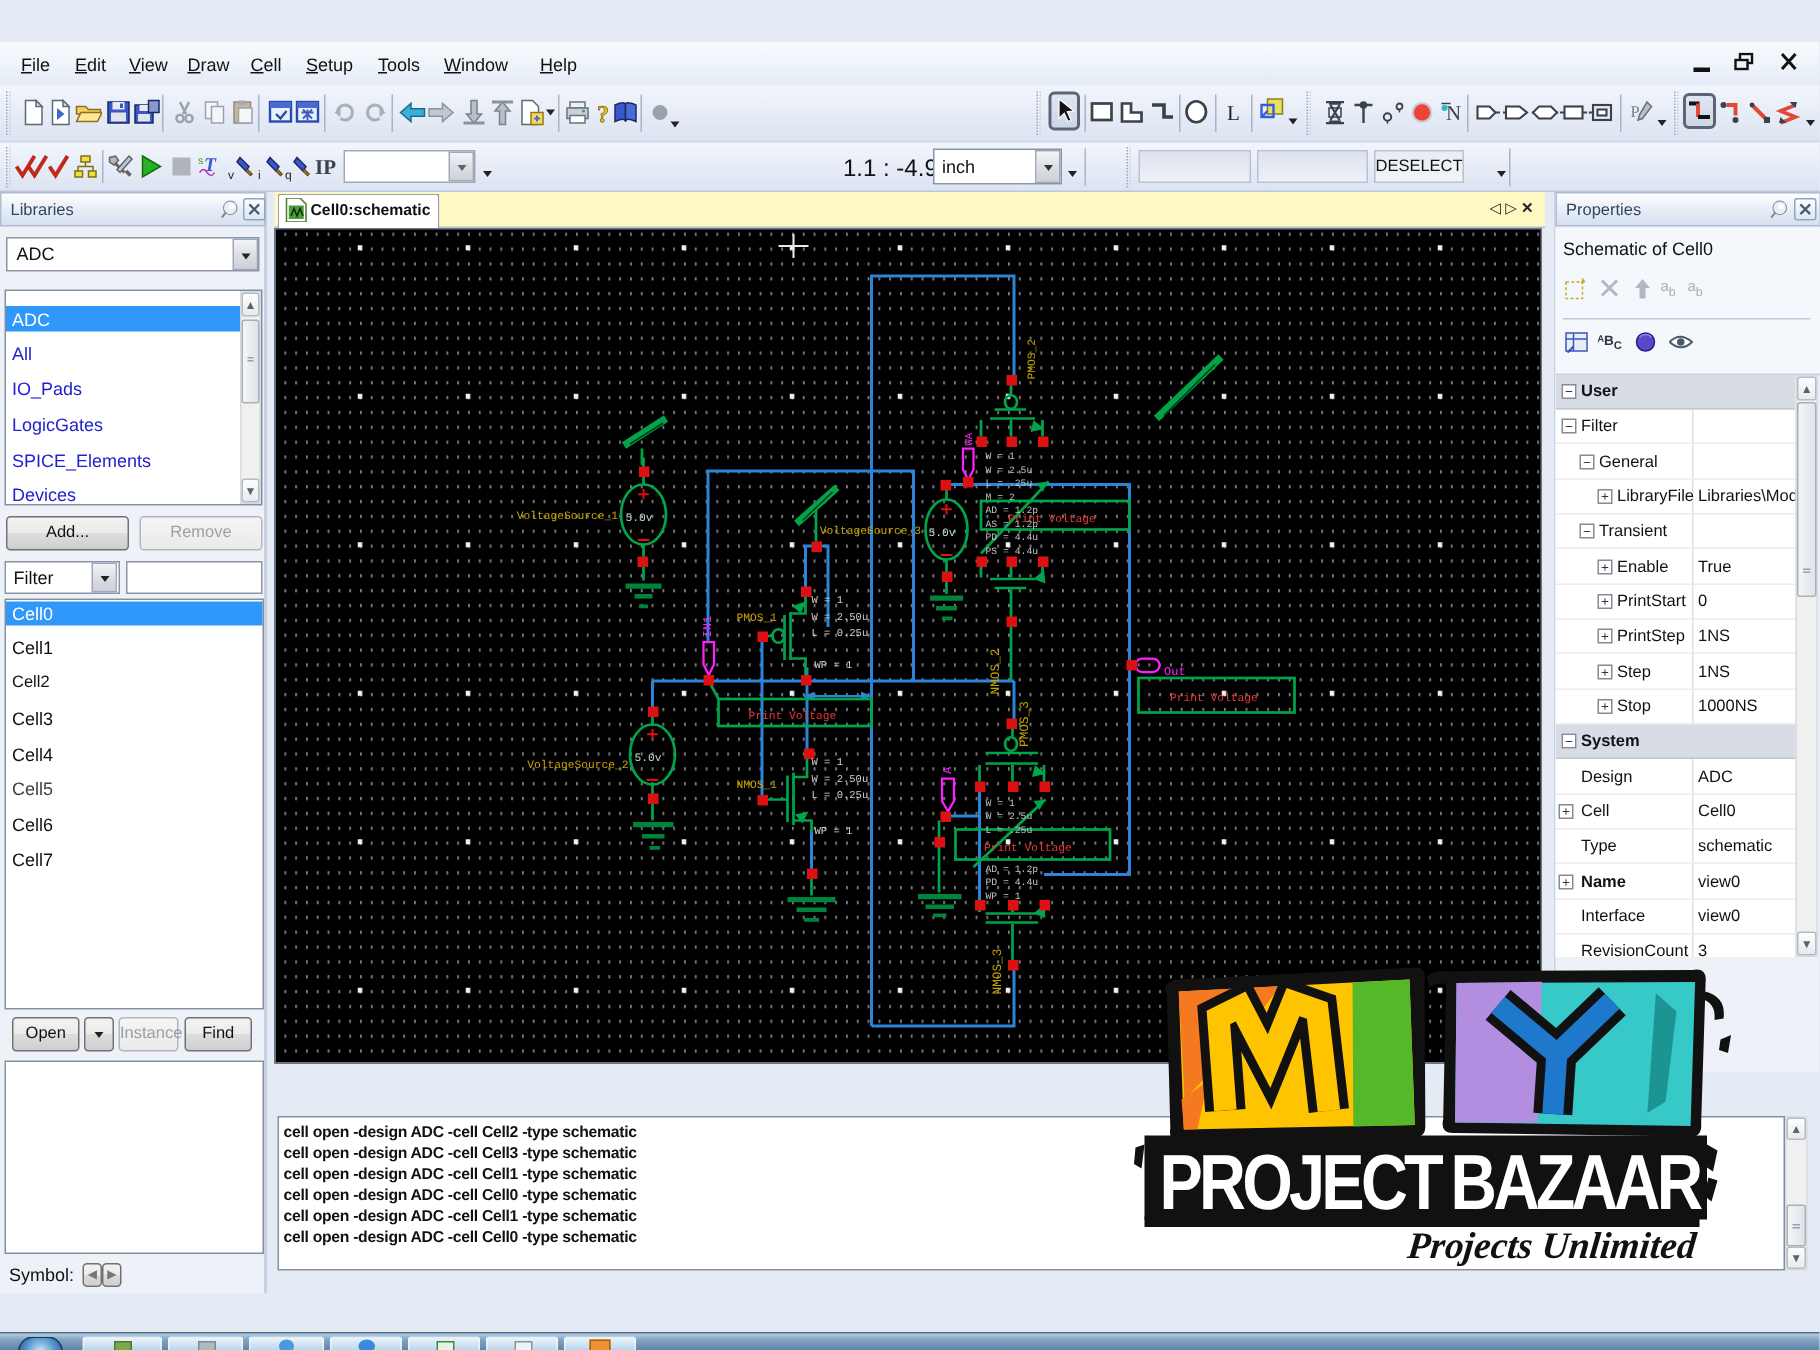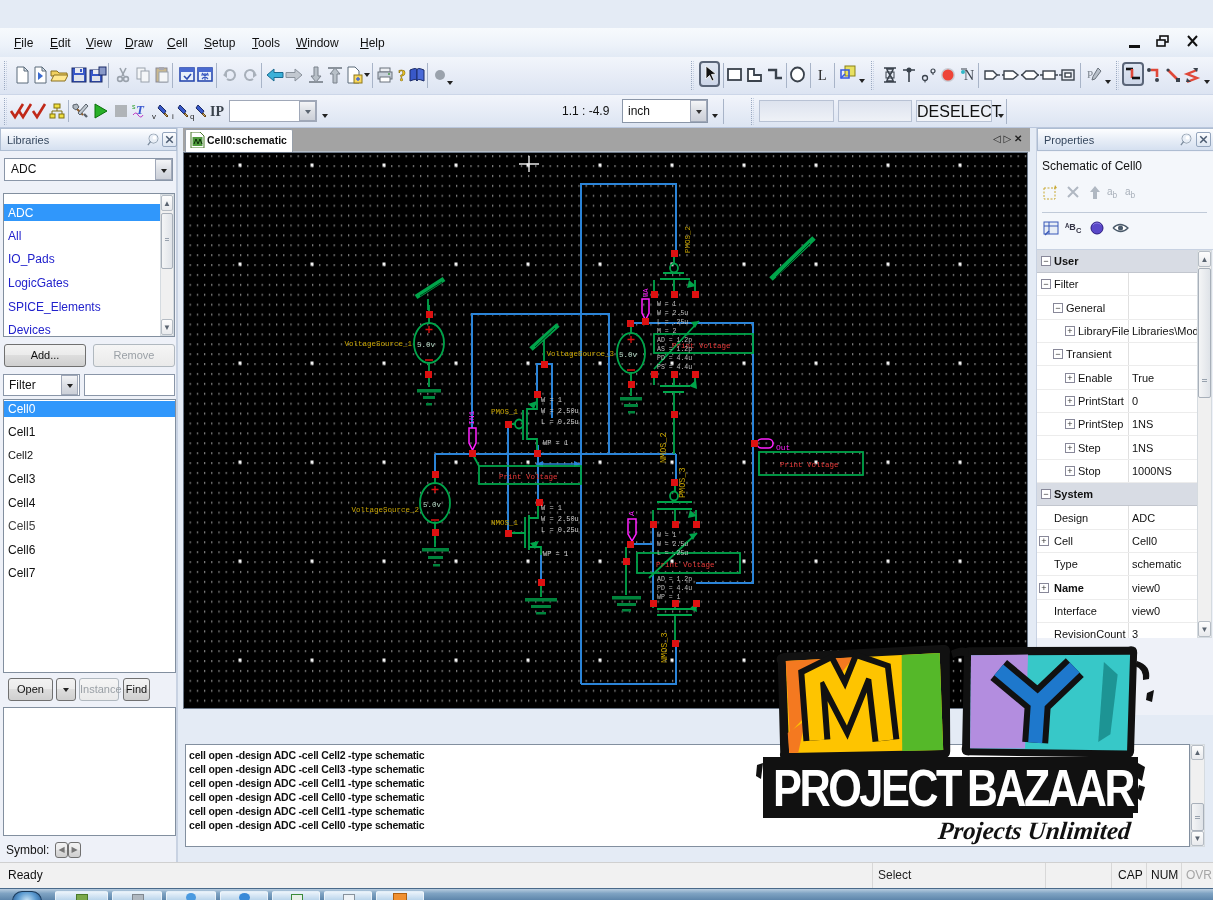--- a/index.html
+++ b/index.html
@@ -496,32 +496,32 @@
       </svg>
  <div class="abs" style="left:190px;top:17px;font-size:8px;color:#222">q</div>
  <svg class="ic" style="left:209px;top:7px">
         <use href="#i-ip"></use>
       </svg>
  <div class="white-box" style="left:229px;top:5px;width:88px;height:22px;border-color:#a0a8b8"></div>
  <div class="cbbtn" style="left:299px;top:6px;height:20px">
         <div class="ddv" style="left:5px;top:8px;border-top-color:#5a6470"></div>
       </div>
  <div class="ddv" style="left:322px;top:19px"></div>
- <div class="abs" style="left:562px;top:9px;font-size:12px;color:#111">1.1 : -4.9</div>
+ <div class="abs" style="left:562px;top:9px;font-size:16px;color:#111">1.1 : -4.9</div>
  <div class="white-box" style="left:622px;top:4px;width:86px;height:24px;border-color:#8a96a8"></div>
  <div class="abs" style="left:628px;top:9px;font-size:12px;color:#111">inch</div>
  <div class="cbbtn" style="left:690px;top:5px;height:22px">
         <div class="ddv" style="left:5px;top:9px;border-top-color:#333"></div>
       </div>
  <div class="ddv" style="left:712px;top:19px"></div>
  <div class="abs tsep" style="left:723px;top:4px;height:25px"></div>
  <div class="abs grip" style="left:751px;top:3px;height:27px"></div>
  <div class="abs" style="left:759px;top:5px;width:75px;height:22px;background:linear-gradient(#dde3ee,#eef1f7);border:1px solid #b8c2d4"></div>
  <div class="abs" style="left:838px;top:5px;width:74px;height:22px;background:linear-gradient(#dde3ee,#eef1f7);border:1px solid #b8c2d4"></div>
- <div class="abs" style="left:916px;top:5px;width:76px;height:22px;background:linear-gradient(#e8ecf4,#f2f4f9);border:1px solid #b8c2d4;font-size:16px;text-align:center;line-height:21px;color:#111">DESELECT</div>
+ <div class="abs" style="left:916px;top:5px;width:60px;height:22px;background:linear-gradient(#e8ecf4,#f2f4f9);border:1px solid #b8c2d4;font-size:11px;text-align:right;line-height:21px;color:#111">DESELECT</div>
  <div class="ddv" style="left:998px;top:19px"></div>
  <div class="abs tsep" style="left:1006px;top:4px;height:25px"></div>
 </div>
 
 <div id="work" class="abs">
 
  <div class="abs" style="left:0;top:0;width:178px;height:734px;background:#eef1f8;border-right:2px solid #c8d2e2">
   <div class="panel-h" style="left:0;top:0;width:177px">
    <div class="t">Libraries</div>
    <svg class="win-btn" style="left:145px;border:none;background:none" width="15" height="15">
@@ -573,29 +573,29 @@
   <div class="abs" style="left:8px;top:368px;font-size:12px;color:#111">Cell4</div>
   <div class="abs" style="left:8px;top:391px;font-size:12px;color:#404040">Cell5</div>
   <div class="abs" style="left:8px;top:415px;font-size:12px;color:#111">Cell6</div>
   <div class="abs" style="left:8px;top:438px;font-size:12px;color:#111">Cell7</div>
 
   <div class="btn7" style="left:8px;top:550px;width:45px;height:23px;line-height:21px">Open</div>
   <div class="btn7" style="left:56px;top:550px;width:20px;height:23px">
           <div class="ddv" style="left:6px;top:9px;border-top-color:#222"></div>
         </div>
   <div class="btn7 dis" style="left:79px;top:550px;width:40px;height:23px;line-height:21px">Instance</div>
-  <div class="btn7" style="left:123px;top:550px;width:27px;height:23px;line-height:21px">Find</div>
+  <div class="btn7" style="left:123px;top:550px;width:45px;height:23px;line-height:21px">Find</div>
 
   <div class="white-box" style="left:3px;top:579px;width:173px;height:129px"></div>
   <div class="abs" style="left:6px;top:715px;font-size:12px;color:#111">Symbol:</div>
   <div class="btn7" style="left:55px;top:714px;width:13px;height:16px;font-size:8px;line-height:14px;color:#777">◀</div>
   <div class="btn7" style="left:68px;top:714px;width:13px;height:16px;font-size:8px;line-height:14px;color:#777">▶</div>
  </div>
 
- <div class="abs" style="left:183px;top:0;width:847px;height:24px;background:#a3a3a3;border-bottom:1px solid #b8bfc8">
+ <div class="abs" style="left:183px;top:0;width:847px;height:24px;background:#fef9c3;border-bottom:1px solid #b8bfc8">
   <div class="abs" style="left:2px;top:1px;width:108px;height:23px;background:#fff;border:1px solid #98a0aa;border-bottom:none;border-radius:2px 2px 0 0"></div>
   <svg class="abs" style="left:7px;top:4px" width="15" height="16">
           <path d="M1 0 h9 l4 4 v12 h-13 z" fill="#fff" stroke="#4a7a2a"></path>
           <rect x="2.5" y="5" width="10" height="9" fill="#4e9a3c"></rect>
           <path d="M4 12 l2 -5 2 5 2 -5 2 5" stroke="#0a2a08" fill="none"></path>
         </svg>
   <div class="abs" style="left:24px;top:6px;font-size:10.5px;font-weight:bold;color:#111">Cell0:schematic</div>
   <div class="abs" style="left:810px;top:5px;font-size:10px;color:#222">◁ ▷ <b>✕</b></div>
  </div>
 
@@ -885,32 +885,20 @@
   <div class="sb" style="left:1007px;top:25px;width:15px;height:103px">
    <div class="sbbtn" style="top:0;height:15px;font-size:8px;line-height:14px">▲</div>
    <div class="sbthumb" style="top:58px;height:28px">
             <div style="margin:12px 3px 0;border-top:1px solid #98a2ae;border-bottom:1px solid #98a2ae;height:3px"></div>
           </div>
    <div class="sbbtn" style="bottom:0;height:15px;font-size:8px;line-height:14px">▼</div>
   </div>
  </div>
 </div>
 
-<div id="status" class="abs">
- <div class="abs" style="left:8px;top:5px">Ready</div>
- <div class="abs" style="left:872px;top:0;width:1px;height:26px;background:#d8d8d8"></div>
- <div class="abs" style="left:878px;top:5px;color:#222">Select</div>
- <div class="abs" style="left:1045px;top:0;width:1px;height:26px;background:#d8d8d8"></div>
- <div class="abs" style="left:1111px;top:0;width:1px;height:26px;background:#d8d8d8"></div>
- <div class="abs" style="left:1118px;top:5px">CAP</div>
- <div class="abs" style="left:1146px;top:0;width:1px;height:26px;background:#d8d8d8"></div>
- <div class="abs" style="left:1151px;top:5px">NUM</div>
- <div class="abs" style="left:1181px;top:0;width:1px;height:26px;background:#d8d8d8"></div>
- <div class="abs" style="left:1186px;top:5px;color:#a6a6a6">OVR</div>
-</div>
 
 <div id="task" class="abs">
  <div class="abs" style="left:12px;top:2px;width:30px;height:10px;border-radius:15px 15px 0 0;background:radial-gradient(circle at 50% 100%,#cfe8f8 0%,#5a9ad0 55%,#2a5a90 100%);border:1px solid #1a3a5a;border-bottom:none"></div>
  <div class="tkb" style="left:55px;width:53px">
         <div class="abs" style="left:20px;top:2px;width:12px;height:7px;background:#7aa84a;border:1px solid #4a7a2a"></div>
       </div>
  <div class="tkb" style="left:112px;width:50px">
         <div class="abs" style="left:19px;top:2px;width:12px;height:7px;background:#b0b8c0;border:1px solid #808890"></div>
       </div>
  <div class="tkb" style="left:166px;width:50px">

